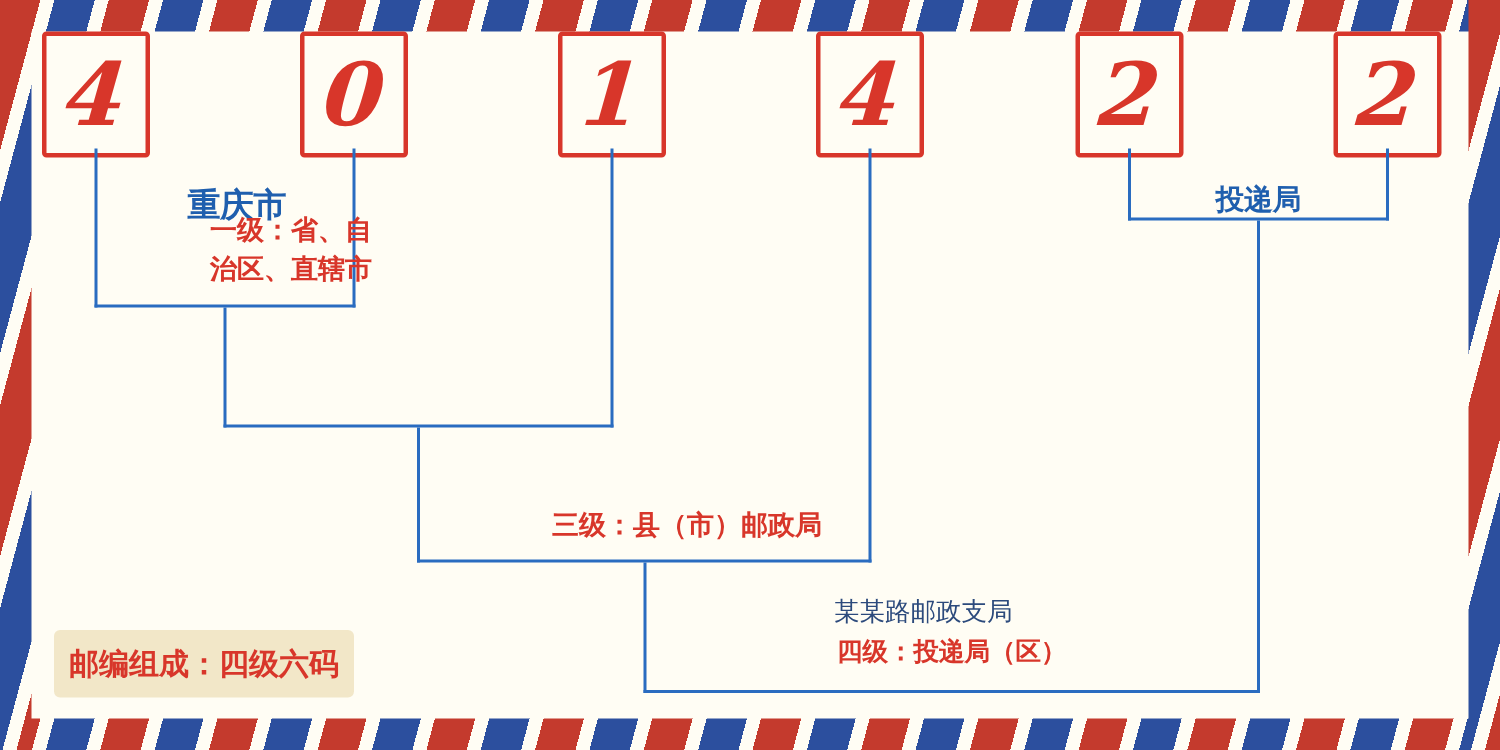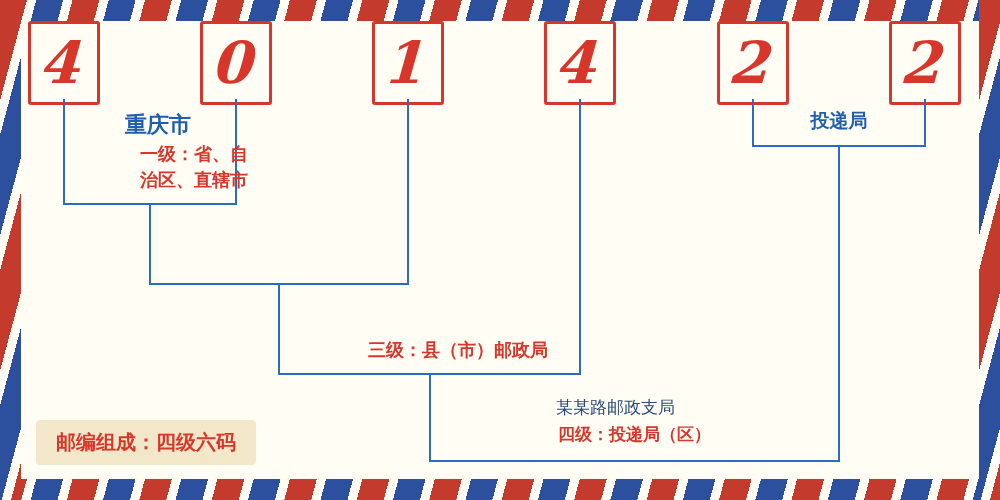--- a/index.html
+++ b/index.html
@@ -30,35 +30,35 @@
   .digit{
     font-family:"DejaVu Serif",serif;font-style:italic;font-weight:bold;
     font-size:58px;line-height:1;color:var(--red,#d8362a);
     transform:skewX(-5deg);
   }
   .vline,.hline{position:absolute;background:var(--line,#2a6cc0);}
   .vline{width:2px;}
   .hline{height:2px;}
   .name{
     position:absolute;color:var(--blue,#1f5fae);
-    font-weight:bold;text-align:center;
+    font-weight:bold;text-align:center;margin-top:12px;
   }
   .desc{
     position:absolute;color:var(--red,#d8362a);
     font-weight:bold;text-align:right;
   }
   .desc .dline{display:block;}
   .branch-label{
     position:absolute;color:var(--navy,#2c4a7c);
     font-weight:normal;
   }
   .note-badge{
     position:absolute;background:var(--badge,#f2e7c8);
     color:var(--red,#d8362a);font-weight:bold;font-size:20px;
-    padding:9px 20px;border-radius:4px;
+    padding:9px 10px;border-radius:4px;
   }
 </style>
 </head>
 <body>
 
 <div id="stage">
 
   <div id="border-top" class="border-strip"></div>
   <div id="border-bottom" class="border-strip"></div>
   <div id="border-left" class="border-strip"></div>

